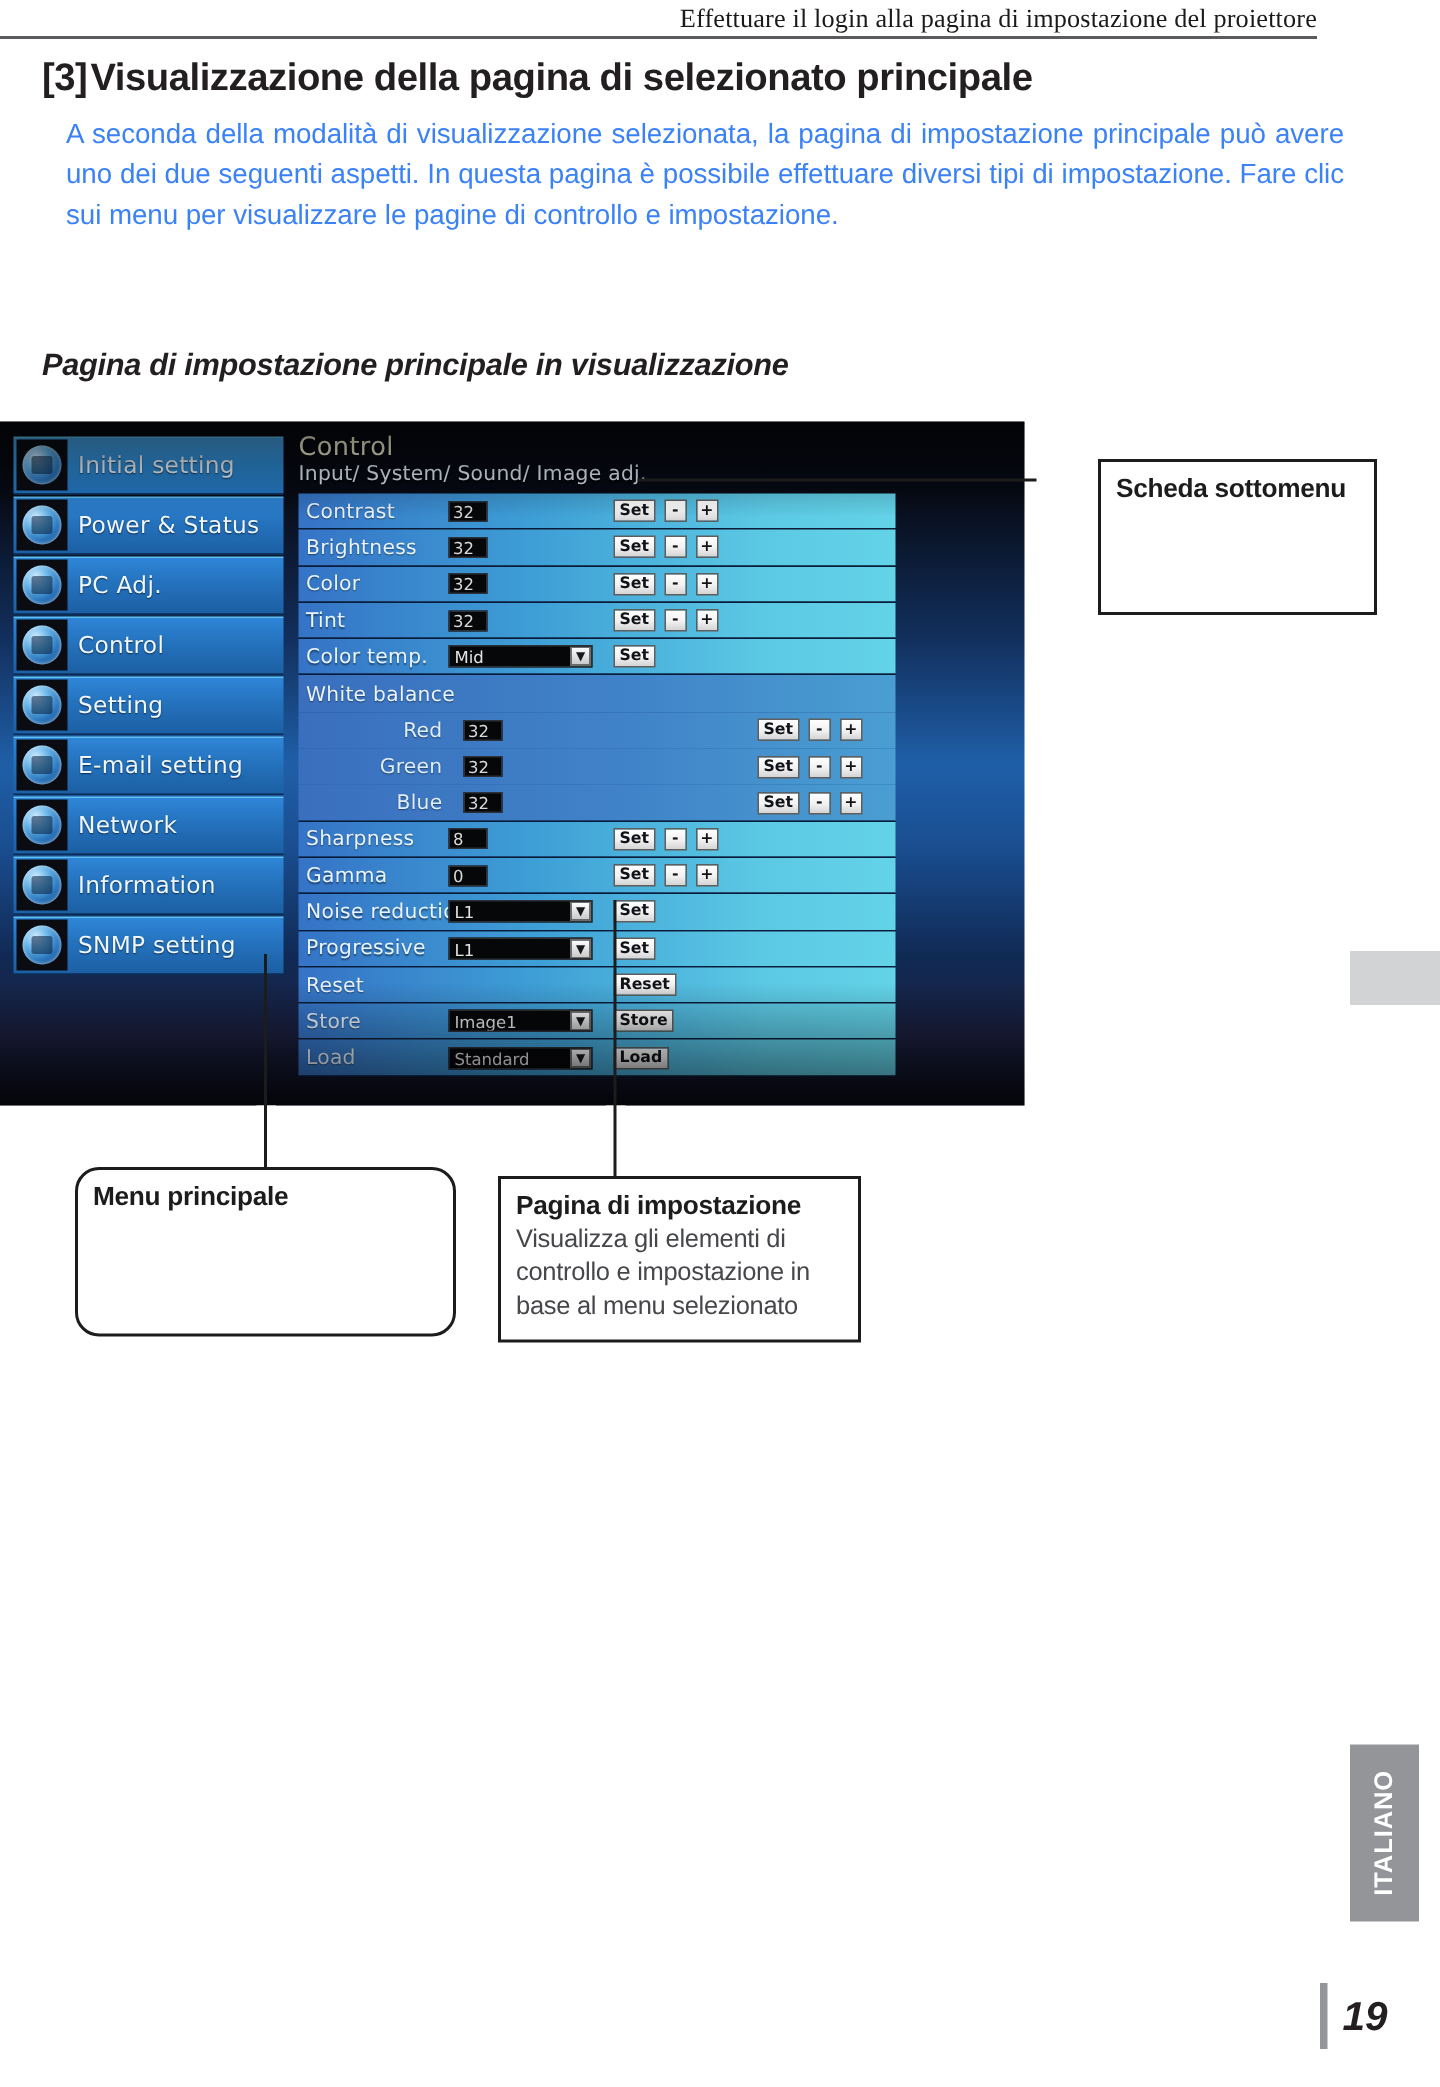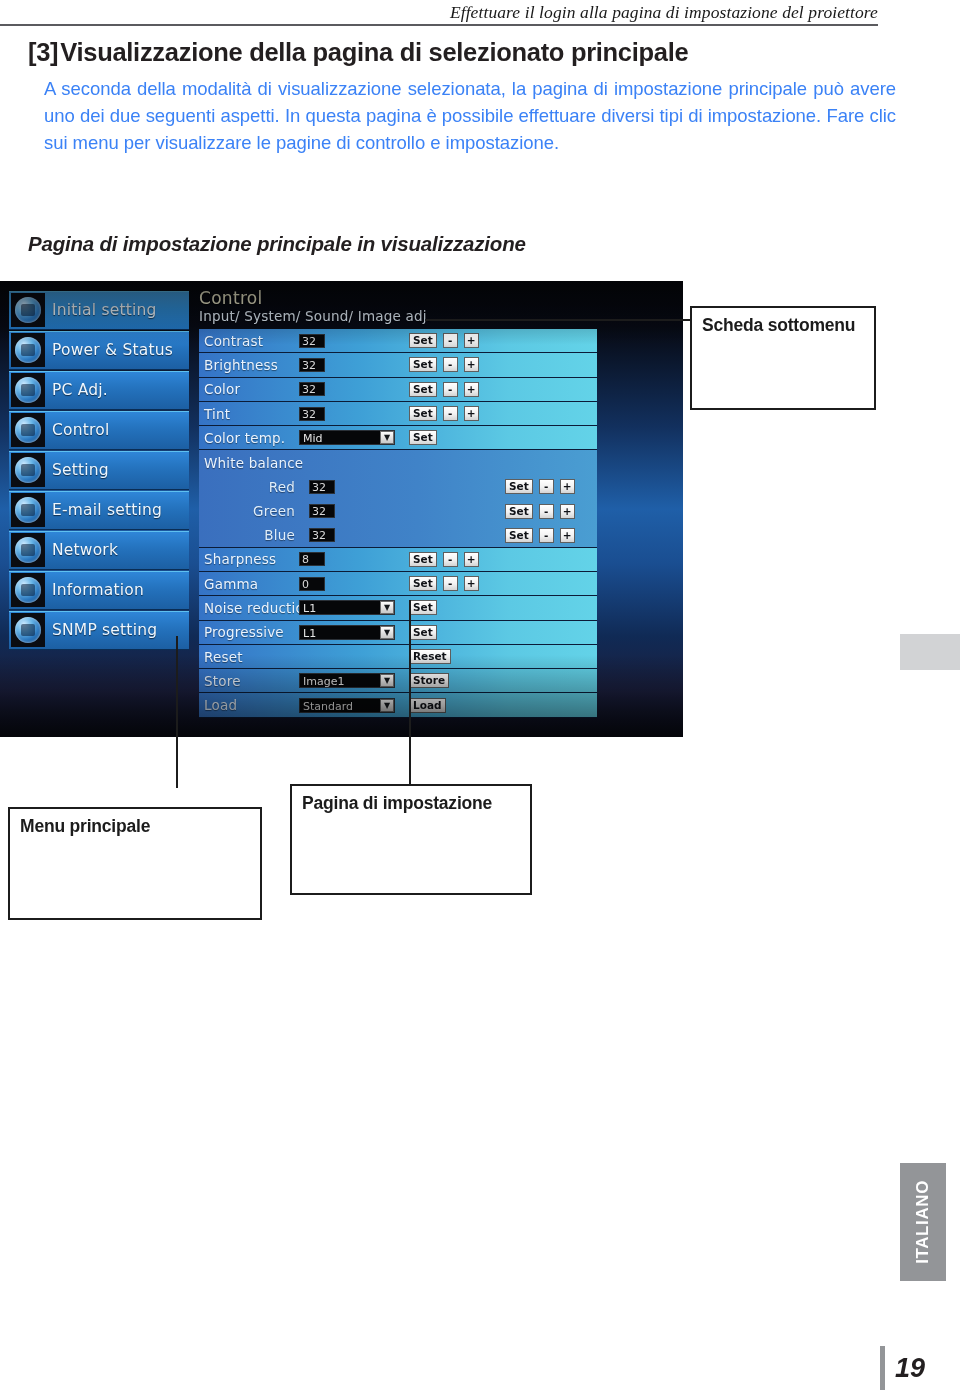--- a/index.html
+++ b/index.html
@@ -15,21 +15,20 @@
     overflow: hidden;
   }
 
   
   .running-header {
     position: absolute;
     left: 0; top: 2px;
     width: 878px;
     text-align: right;
     font-family: "Liberation Serif", serif;
-    font-style: italic;
     font-size: 17.5px;
     color: #1a1a1a;
     letter-spacing: .1px;
   }
   .header-rule {
     position: absolute;
     left: 0; top: 24px;
     width: 878px; height: 2px;
     background: #5b5b5f;
   }
@@ -249,36 +248,37 @@
   .spacer-flex { flex: 1 1 auto; }
   .slot-value { width: 110px; display:flex; align-items:center; }
   .slot-btns  { width: 92px; display:flex; align-items:center; gap: 6px; }
 
   
   .callout {
     position: absolute;
     border: 2.2px solid #1c1c1c;
     background: #fff;
     padding: 7px 9px 9px 10px;
+    margin-left: 42px;
   }
   .callout .c-title {
     font-size: 17.5px;
     font-weight: bold;
     color: #1c1c1c;
     line-height: 21.5px;
     letter-spacing: -.2px;
   }
   .callout .c-body {
     font-size: 17px;
     color: #46474a;
     line-height: 22.5px;
     letter-spacing: -.2px;
   }
   #callout-submenu { left: 690px; top: 306px; width: 186px; height: 104px; }
-  #callout-mainmenu { left: 8px; top: 807px; width: 254px; height: 113px; }
+  #callout-mainmenu { left: 8px; top: 778px; width: 254px; height: 113px; border-radius: 16px; }
   #callout-setpage  { left: 290px; top: 784px; width: 242px; height: 111px; }
 
   
   .leader { position: absolute; background: #1c1c1c; }
   #leader-submenu-h { left: 425px; top: 319px; width: 266px; height: 2.4px; }
   #leader-main-v    { left: 176px; top: 636px; width: 2.4px; height: 152px; }
   #leader-set-v     { left: 409px; top: 600px; width: 2.4px; height: 186px; }
 
   
   .leader-mask { position: absolute; background: #ffffff; }
@@ -303,21 +303,21 @@
     letter-spacing: .6px;
     display: flex; align-items: center; justify-content: center;
   }
   .lang-tab span {
     writing-mode: vertical-rl;
     transform: rotate(180deg);
   }
   .folio {
     position: absolute;
     left: 880px; top: 1322px;
-    display: flex; align-items: center; gap: 10px; margin-top: 24px;
+    display: flex; align-items: center; gap: 10px;
   }
   .folio .bar { width: 5px; height: 44px; background: #939598; }
   .folio .num {
     font-size: 27px;
     font-weight: bold;
     font-style: italic;
     color: #231f20;
   }
 </style>
 </head>
@@ -597,20 +597,21 @@
 <div class="callout" id="callout-submenu">
   <div class="c-title">Scheda sottomenu</div>
 </div>
 
 <div class="callout" id="callout-mainmenu">
   <div class="c-title">Menu principale</div>
 </div>
 
 <div class="callout" id="callout-setpage">
   <div class="c-title">Pagina di impostazione</div>
+  <div class="c-body">Visualizza gli elementi di controllo e impostazione in base al menu selezionato</div>
 </div>
 
 <div class="edge-tab"></div>
 
 <div class="lang-tab">
   <span>ITALIANO</span>
 </div>
 
 <div class="folio">
   <span class="bar"></span>

